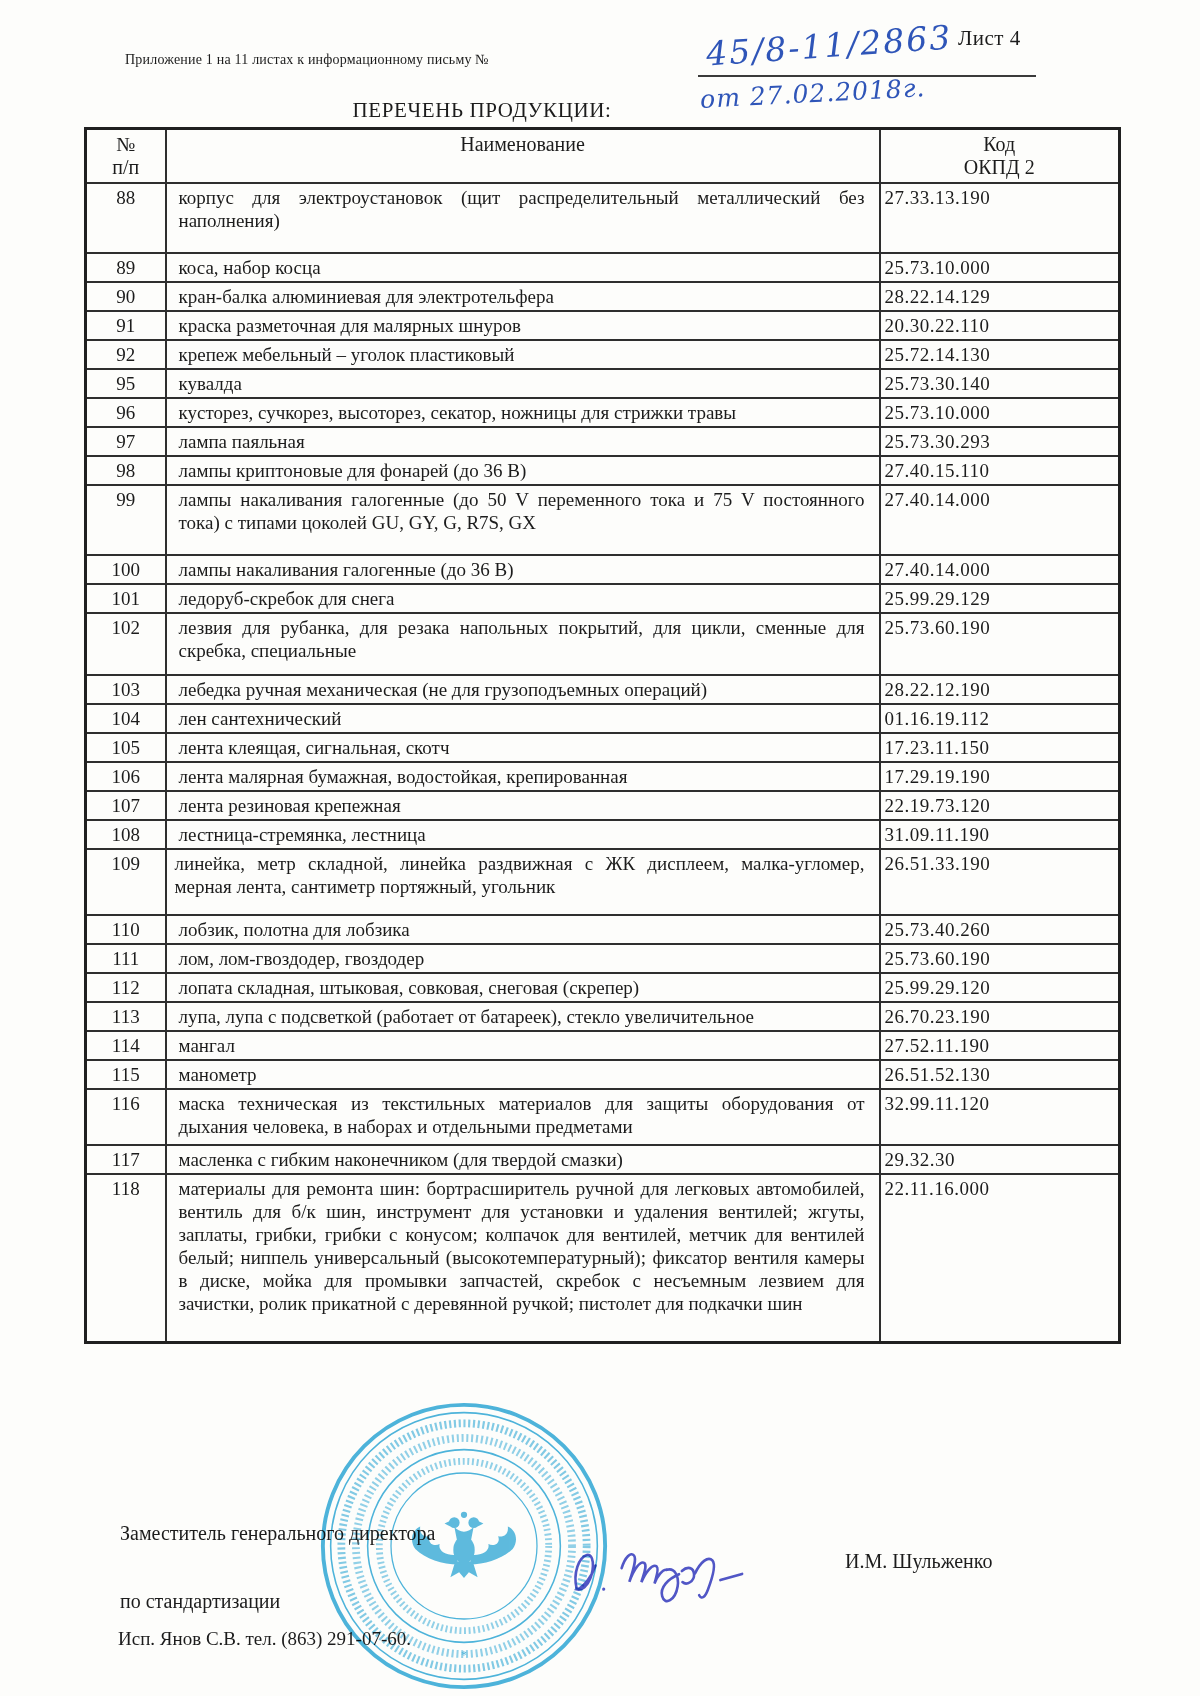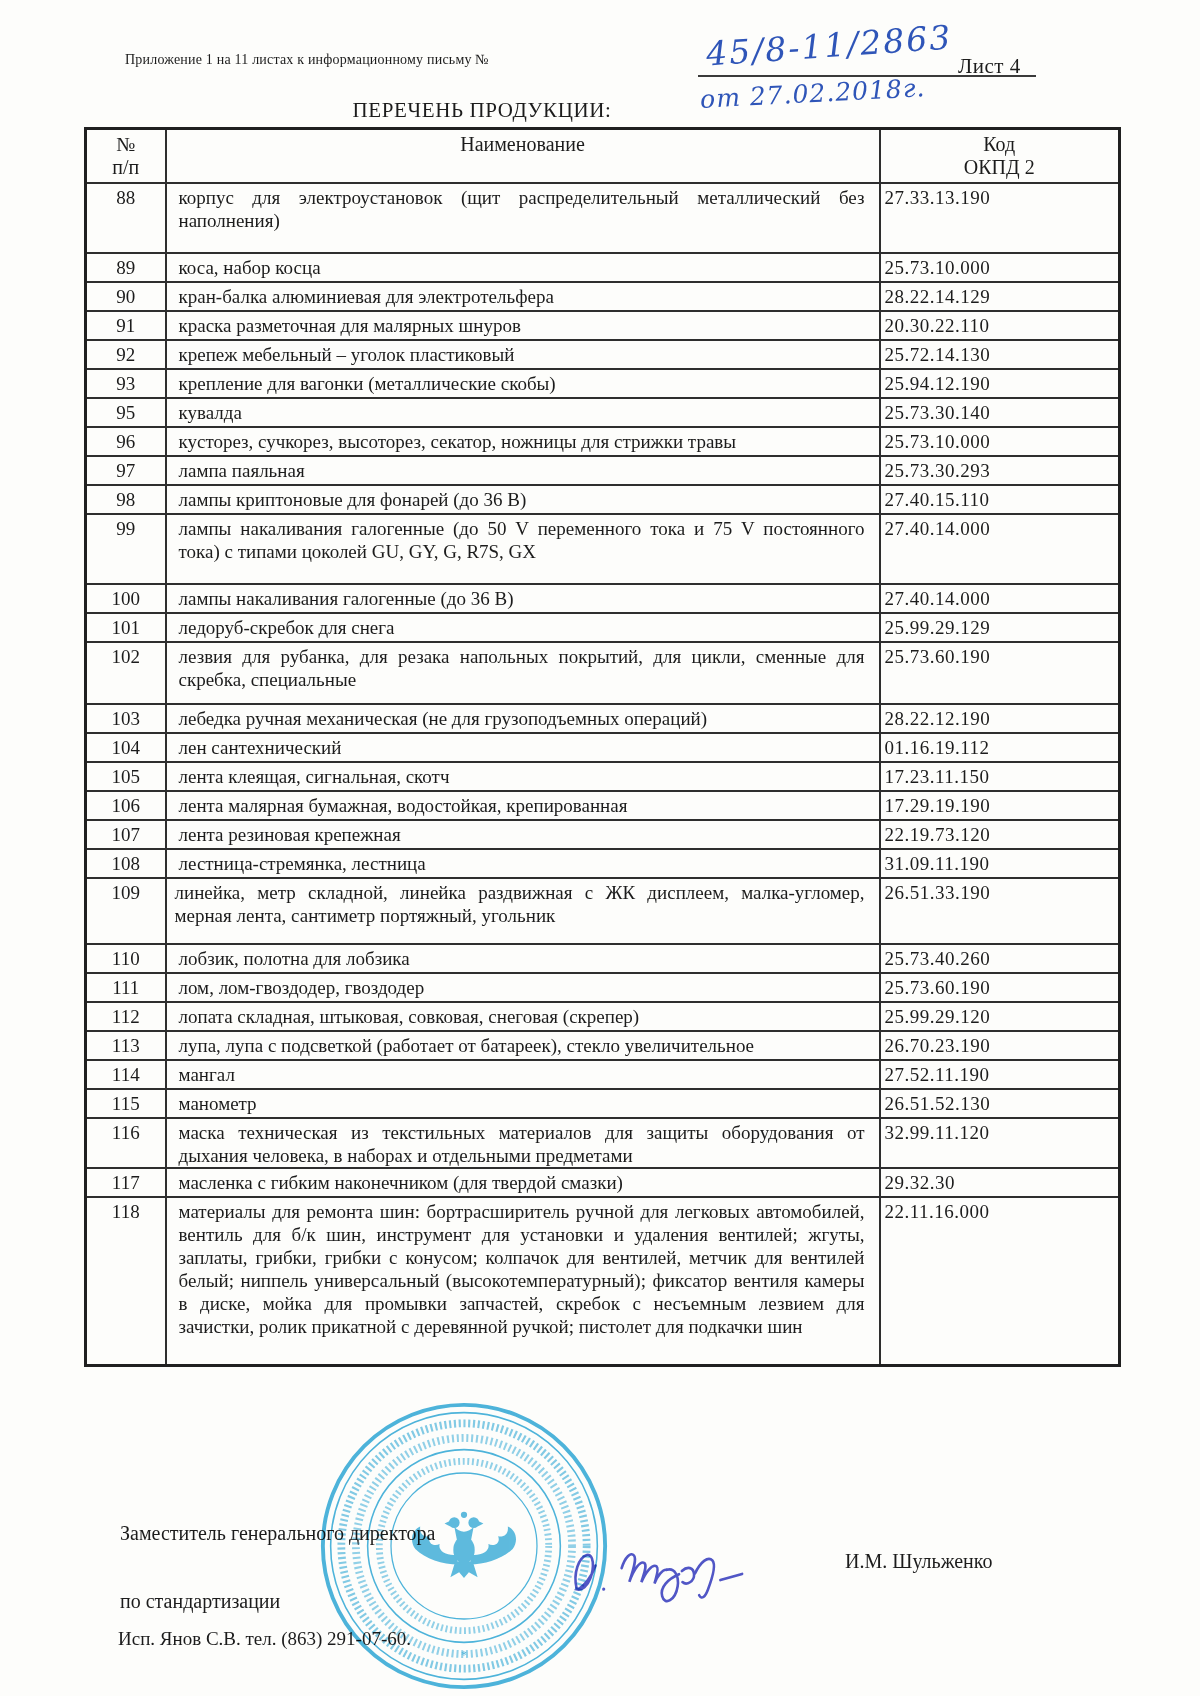--- a/index.html
+++ b/index.html
@@ -14,21 +14,21 @@
     position:relative;
     width:1200px;height:1696px;
     margin:0 auto;
     background:#fdfdfb;
     overflow:hidden;
     font-family:"Liberation Serif","DejaVu Serif",serif;
     color:var(--text-dark);
   }
   .sheet-label{
     position:absolute;top:26px;left:958px;
-    font-size:21px;letter-spacing:.5px;margin-top:28px;
+    font-size:21px;letter-spacing:.5px;
   }
   .appendix-line{
     position:absolute;top:52px;left:125px;
     font-size:14px;letter-spacing:.2px;
   }
   .number-underline{
     position:absolute;top:75px;left:698px;width:338px;height:0;
     border-bottom:2px solid #3a3a3a;
   }
   .hand{
@@ -143,25 +143,20 @@
           <td class="cell-num">91</td>
           <td class="cell-name">краска разметочная для малярных шнуров</td>
           <td class="cell-code">20.30.22.110</td>
         </tr>
         <tr>
           <td class="cell-num">92</td>
           <td class="cell-name">крепеж мебельный – уголок пластиковый</td>
           <td class="cell-code">25.72.14.130</td>
         </tr>
         <tr>
-          <td class="cell-num">93</td>
-          <td class="cell-name">крепление для вагонки (металлические скобы)</td>
-          <td class="cell-code">25.94.12.190</td>
-        </tr>
-        <tr>
           <td class="cell-num">95</td>
           <td class="cell-name">кувалда</td>
           <td class="cell-code">25.73.30.140</td>
         </tr>
         <tr>
           <td class="cell-num">96</td>
           <td class="cell-name">кусторез, сучкорез, высоторез, секатор, ножницы для стрижки травы</td>
           <td class="cell-code">25.73.10.000</td>
         </tr>
         <tr>
@@ -254,21 +249,21 @@
           <td class="cell-name">мангал</td>
           <td class="cell-code">27.52.11.190</td>
         </tr>
         <tr>
           <td class="cell-num">115</td>
           <td class="cell-name">манометр</td>
           <td class="cell-code">26.51.52.130</td>
         </tr>
         <tr>
           <td class="cell-num">116</td>
-          <td class="cell-name" style="padding-bottom: 0;">маска техническая из текстильных материалов для защиты оборудования от дыхания человека, в наборах и отдельными предметами</td>
+          <td class="cell-name" style="padding-bottom: 6px;">маска техническая из текстильных материалов для защиты оборудования от дыхания человека, в наборах и отдельными предметами</td>
           <td class="cell-code">32.99.11.120</td>
         </tr>
         <tr>
           <td class="cell-num">117</td>
           <td class="cell-name">масленка с гибким наконечником (для твердой смазки)</td>
           <td class="cell-code">29.32.30</td>
         </tr>
         <tr>
           <td class="cell-num">118</td>
           <td class="cell-name" style="padding-bottom: 26px;">материалы для ремонта шин: бортрасширитель ручной для легковых автомобилей, вентиль для б/к шин, инструмент для установки и удаления вентилей; жгуты, заплаты, грибки, грибки с конусом; колпачок для вентилей, метчик для вентилей белый; ниппель универсальный (высокотемпературный); фиксатор вентиля камеры в диске, мойка для промывки запчастей, скребок с несъемным лезвием для зачистки, ролик прикатной с деревянной ручкой; пистолет для подкачки шин</td>

